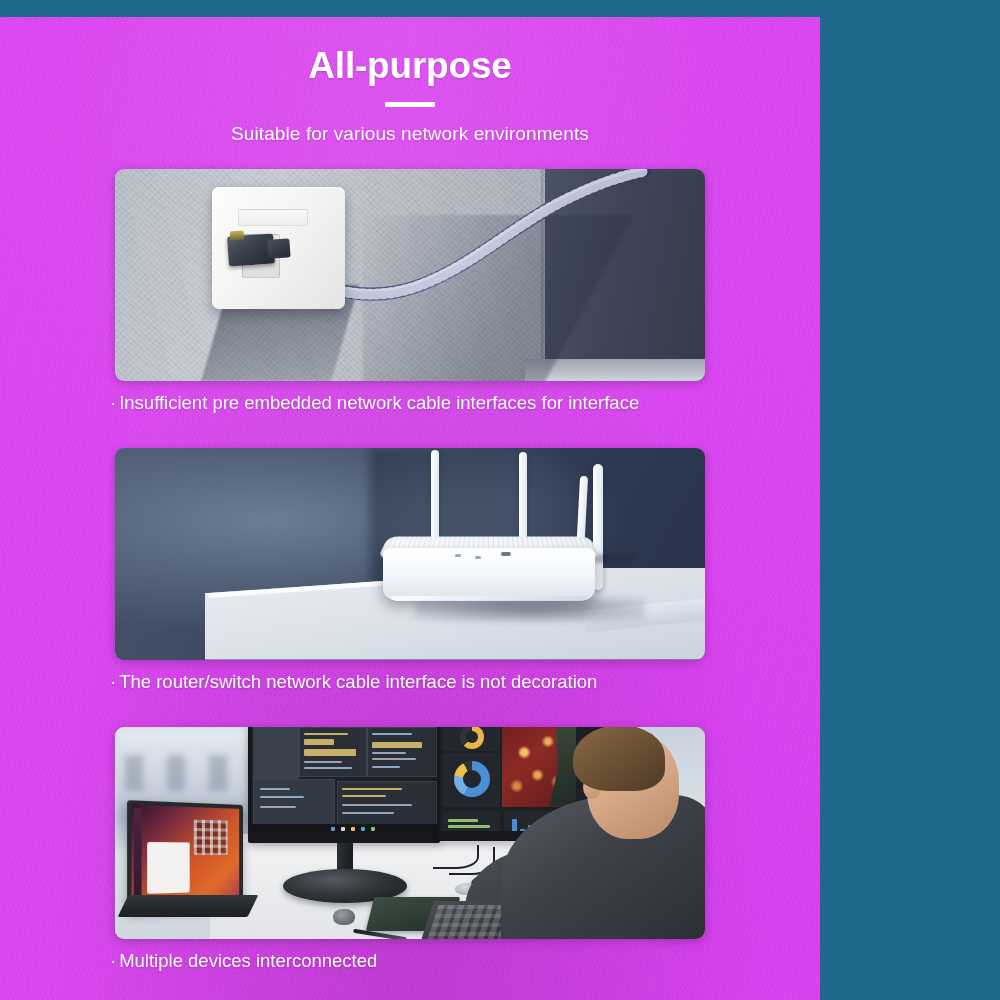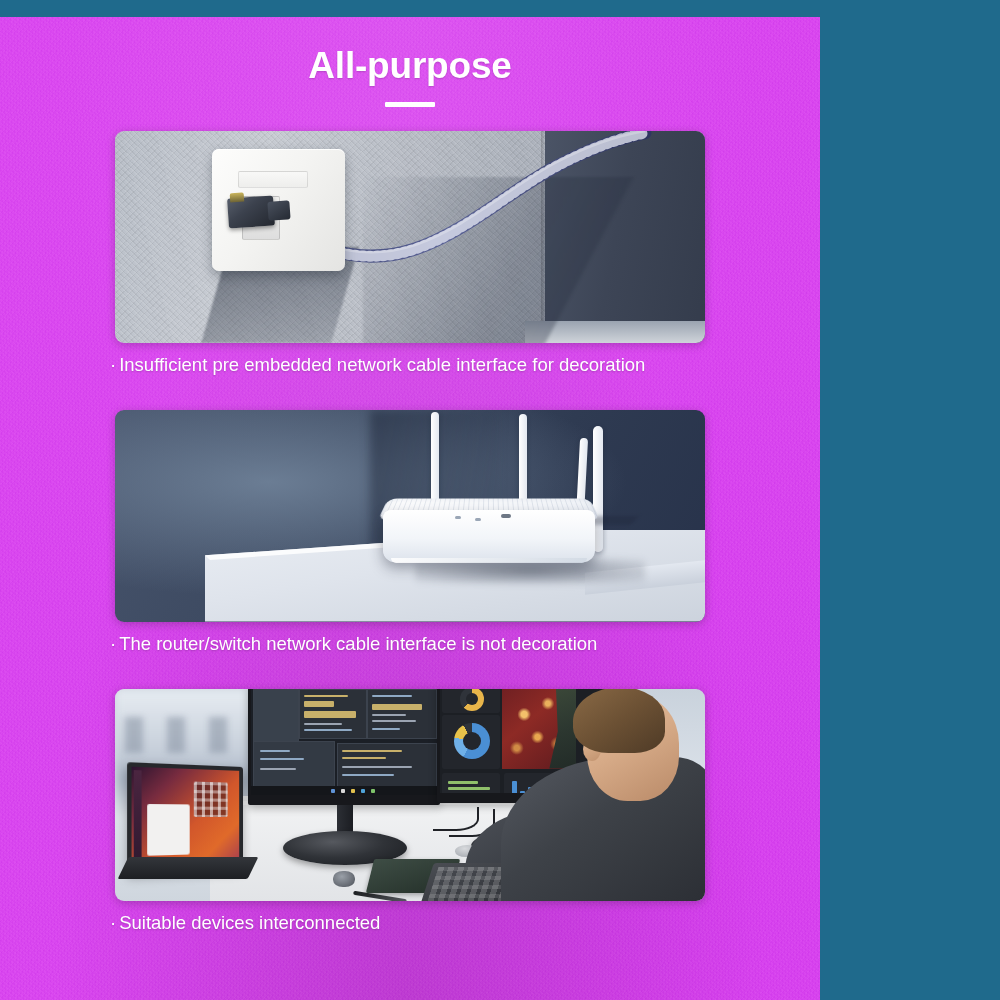--- a/index.html
+++ b/index.html
@@ -421,20 +421,21 @@
 </style>
 </head>
 <body>
 
 <div class="page">
   <div class="content">
 
     <div class="header">
       <div class="title">All-purpose</div>
       <div class="divider"></div>
+      <div class="subtitle">Suitable for various network environments</div>
     </div>
 
     <div class="scenes">
 
       <div class="scene">
         <div class="photo p1">
           <div class="p1-wallgrain"></div>
           <div class="p1-rightpanel"></div>
           <div class="p1-rightpanel-edge"></div>
           <div class="p1-floorline"></div>
@@ -457,21 +458,21 @@
           <div class="p1-plate">
             <div class="p1-plate-slot"></div>
             <div class="p1-port"></div>
           </div>
           <div class="p1-jack">
             <div class="p1-jack-tab"></div>
             <div class="p1-jack-boot"></div>
           </div>
         </div>
         <div class="caption">
-          <span class="dot">·</span><span>Insufficient pre embedded network cable interface for decoration</span>
+          <span class="dot">·</span><span>Insufficient pre embedded network cable interfaces for interface</span>
         </div>
       </div>
 
       <div class="scene-gap"></div>
 
       <div class="scene">
         <div class="photo p2">
           <div class="p2-wallshadow"></div>
           <div class="p2-table-top"></div>
           <div class="p2-table-edge"></div>
@@ -606,19 +607,19 @@
           <div class="p3-keyboard">
             <div class="p3-kb-keys"></div>
           </div>
           <div class="p3-hand"></div>
           <div class="p3-person-suit"></div>
           <div class="p3-person-head"></div>
           <div class="p3-person-ear"></div>
           <div class="p3-person-hair"></div>
         </div>
         <div class="caption">
-          <span class="dot">·</span><span>Suitable devices interconnected</span>
+          <span class="dot">·</span><span>Multiple devices interconnected</span>
         </div>
       </div>
 
     </div>
   </div>
 </div>
 
 </body></html>

